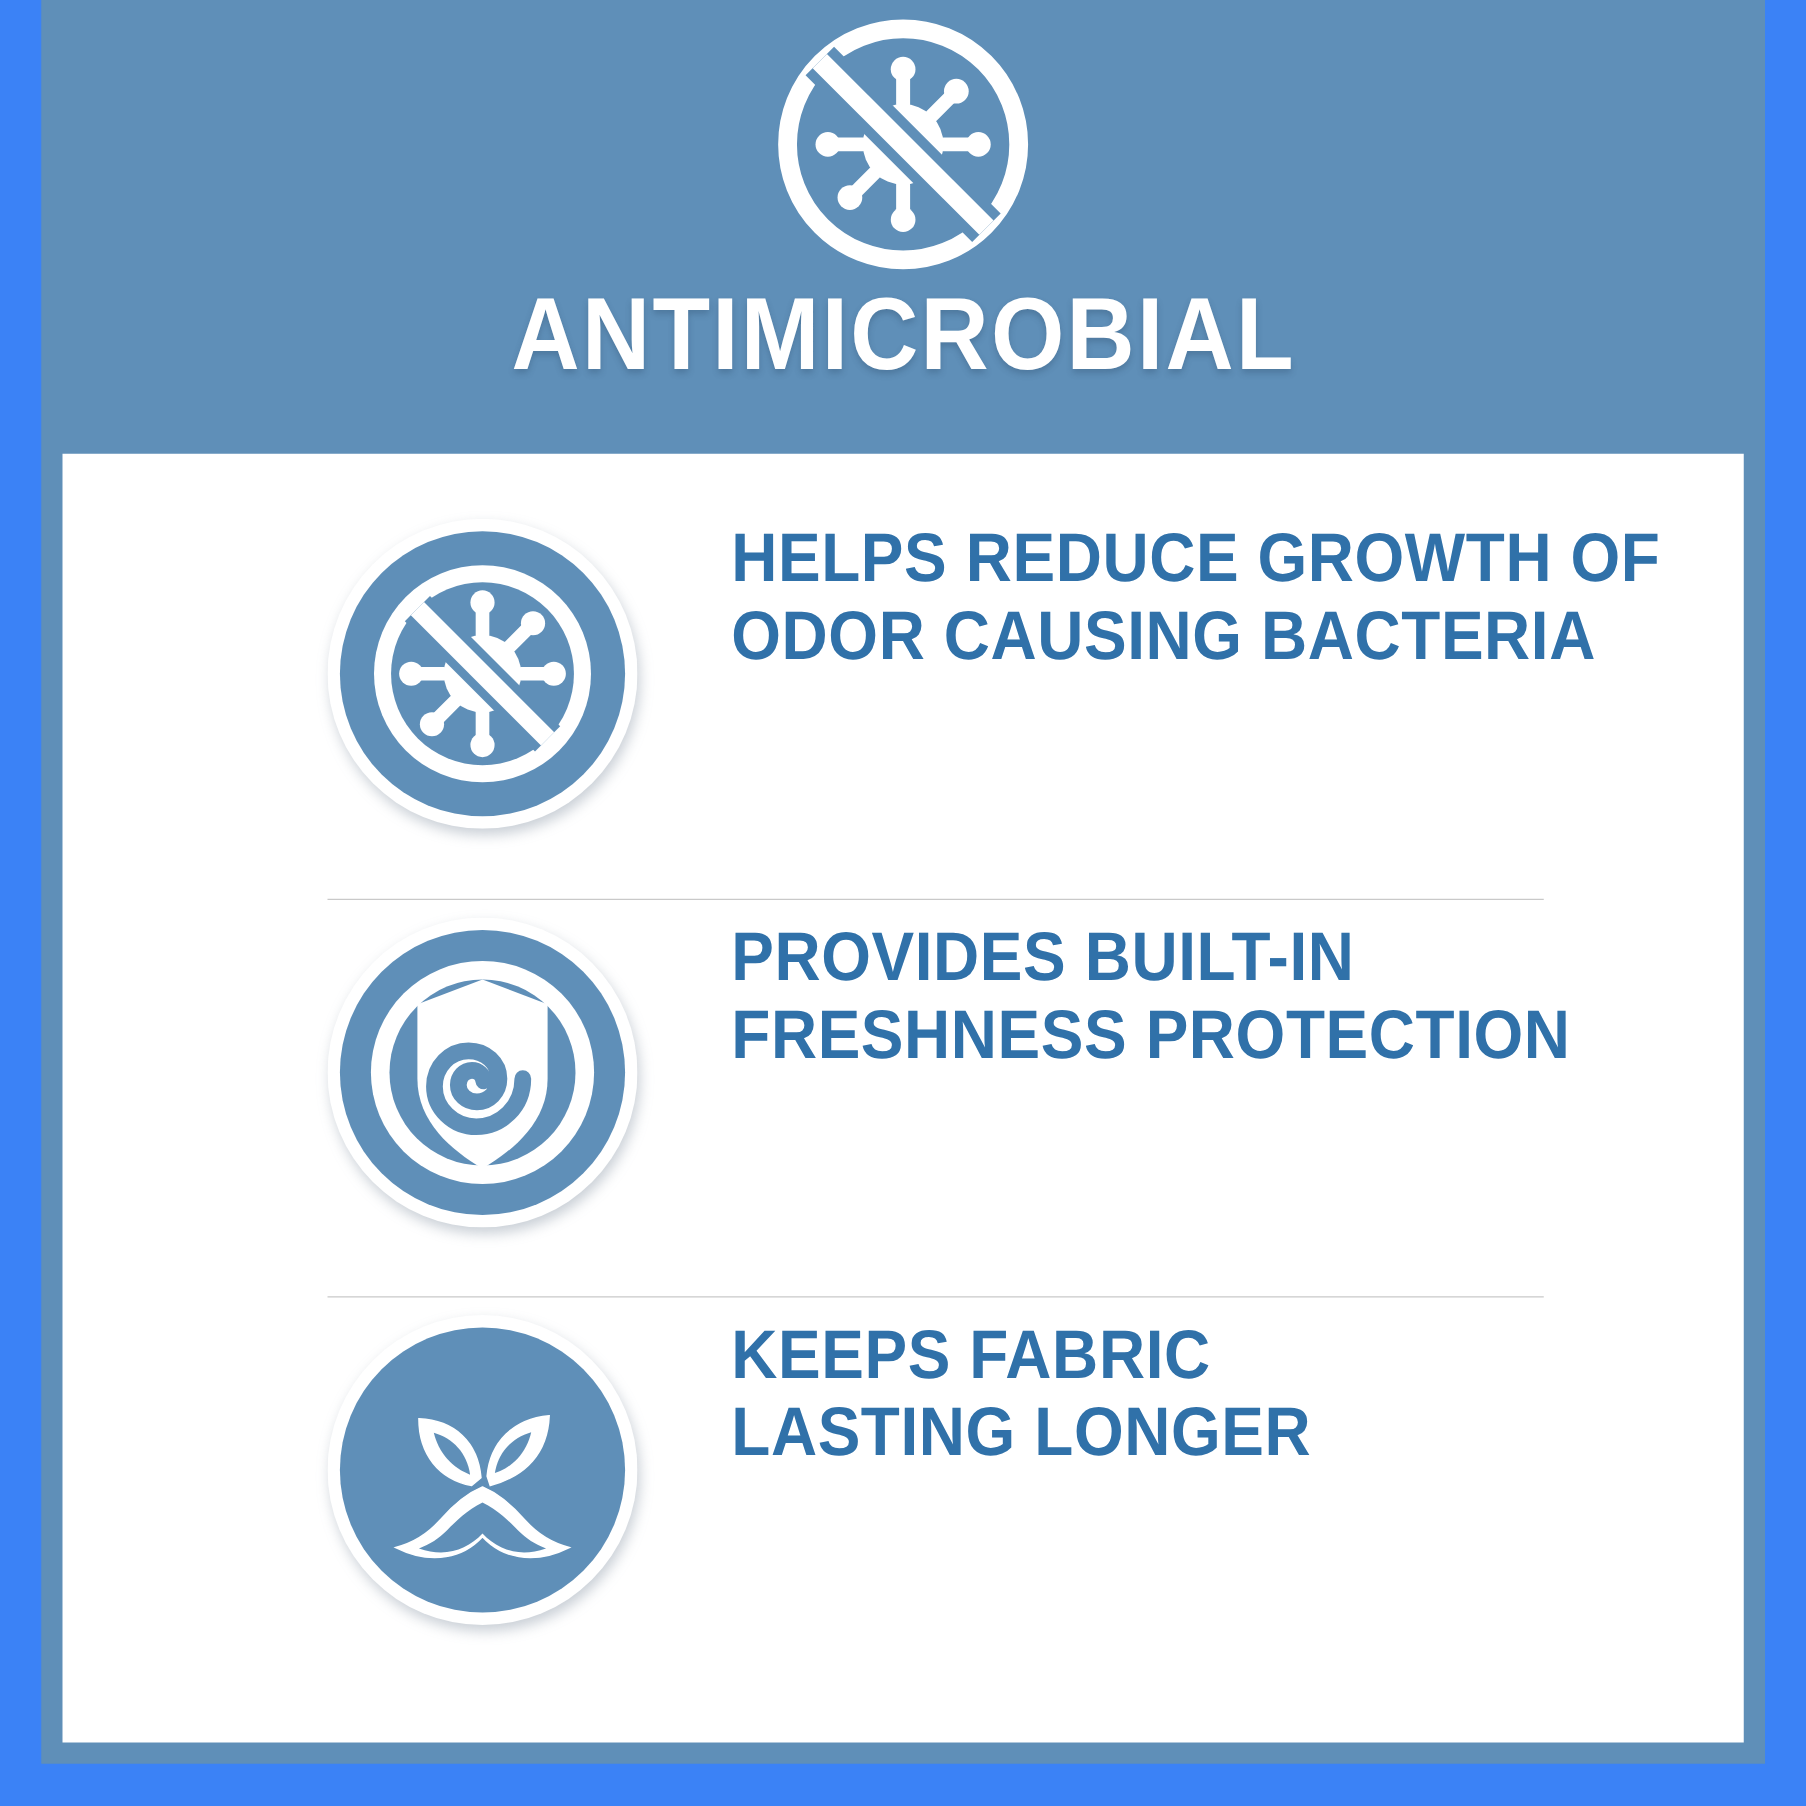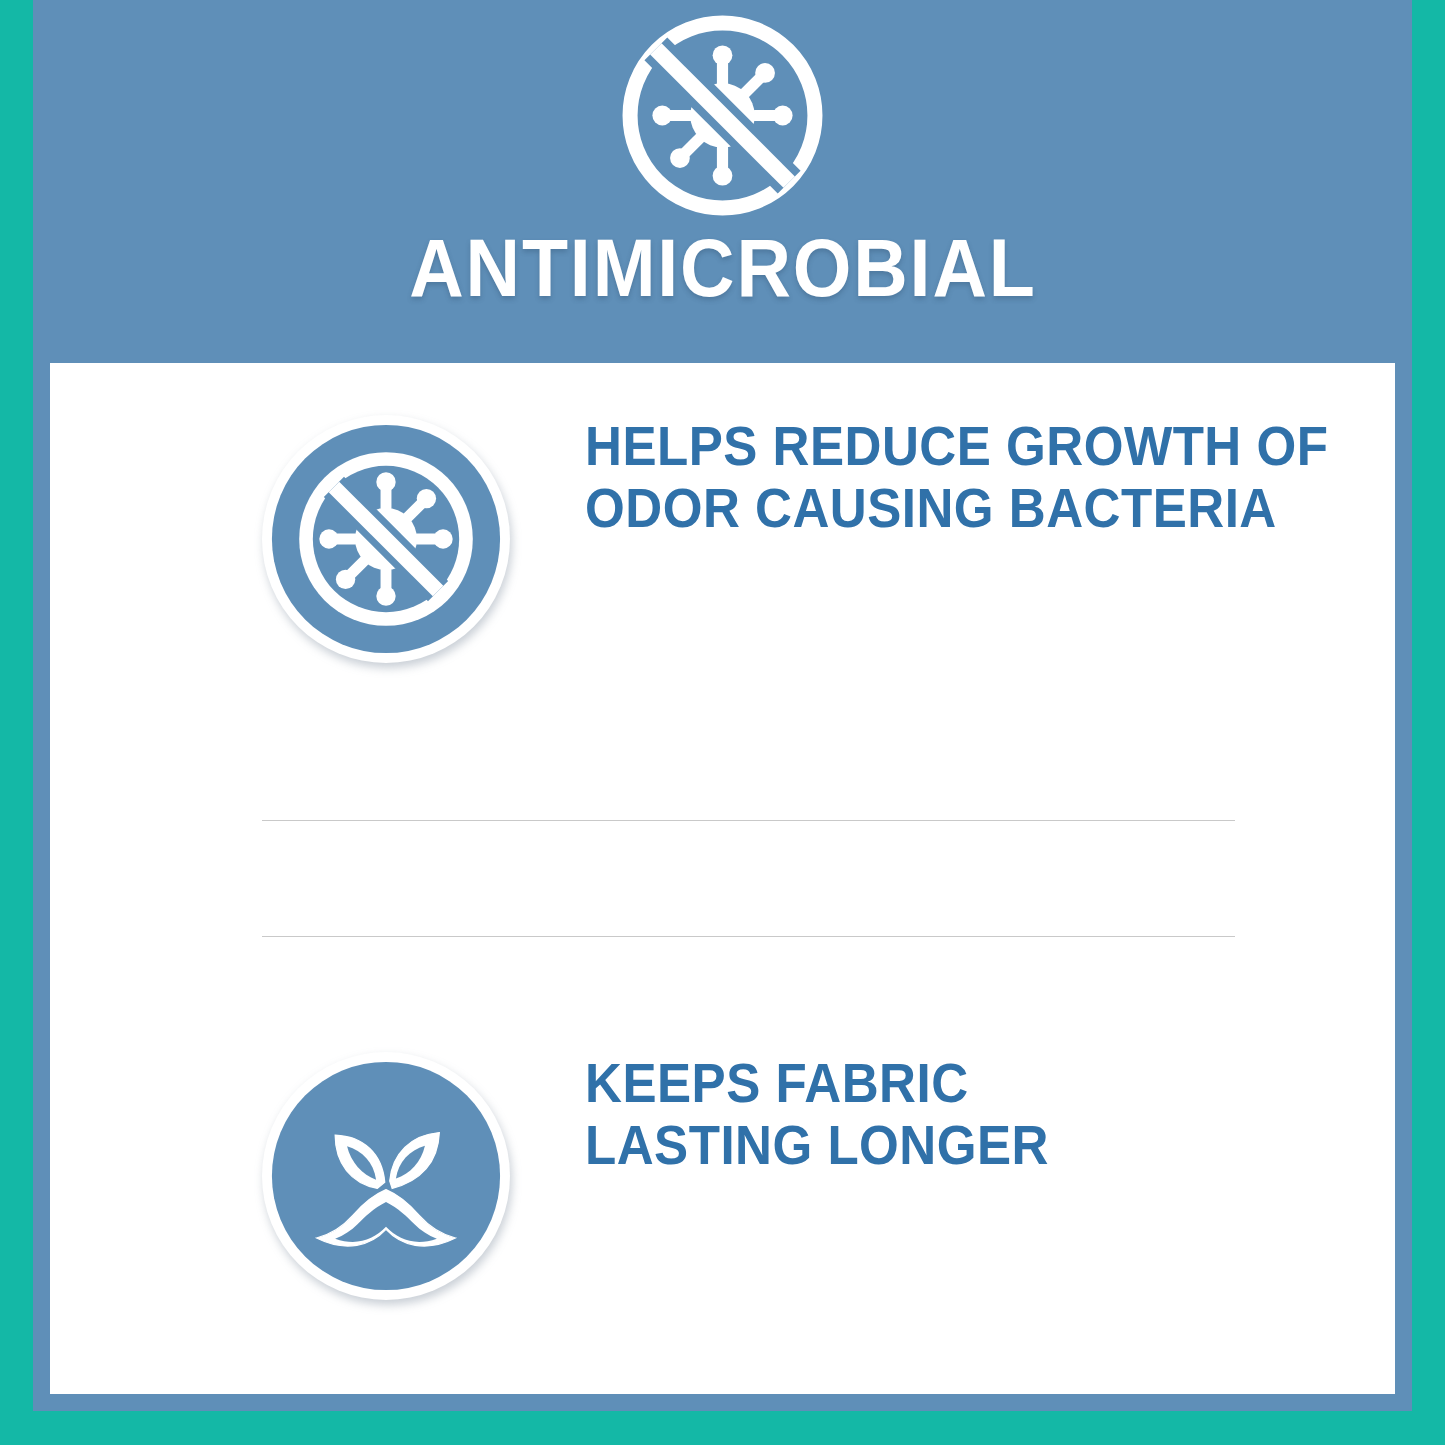--- a/index.html
+++ b/index.html
@@ -7,21 +7,21 @@
     padding: 0;
     background: #ffffff;
   }
   body {
     font-family: "Liberation Sans", sans-serif;
   }
   .canvas {
     position: relative;
     width: 1445px;
     height: 1445px;
-    background: #14b8a6;
+    background: #3b82f6;
     overflow: hidden;
   }
 
   
   .frame {
     position: absolute;
     left: 33px;
     top: 0px;
     width: 1379px;
     height: 1411px;
@@ -212,20 +212,44 @@
             </svg>
           </div>
           <div class="row-text">
             <span class="line">HELPS REDUCE GROWTH OF</span>
             <span class="line">ODOR CAUSING BACTERIA</span>
           </div>
         </div>
 
         <div class="divider"></div>
 
+        <div class="row">
+          <div class="row-icon">
+            <svg viewBox="0 0 100 100">
+              <defs>
+                <mask id="r2-mask">
+                  <rect x="0" y="0" width="100" height="100" fill="white"></rect>
+
+                  <circle cx="50" cy="50" r="36" fill="black"></circle>
+                  <circle cx="50" cy="50" r="30" fill="white"></circle>
+
+                  <path d="M50 20 L71 28 L71 52 C71 66 60 75 50 81 C40 75 29 66 29 52 L29 28 Z" fill="black"></path>
+
+                  <path d="M63 52 C63 61 56 67.5 48 67.5 C40.5 67.5 34.5 61.5 34.5 54.5 C34.5 48 39.5 43 45.5 43 C51 43 55.3 47 55.3 52 C55.3 56.3 52 59.5 48.2 59.5 C44.8 59.5 42.2 57 42.2 54 C42.2 51.4 44.2 49.3 46.6 49.3 C48.6 49.3 50.2 50.8 50.4 52.7" fill="none" stroke="white" stroke-width="5.4" stroke-linecap="round"></path>
+                </mask>
+              </defs>
+              <circle cx="50" cy="50" r="50" fill="#ffffff"></circle>
+              <circle cx="50" cy="50" r="46" fill="#5f8fb8" mask="url(#r2-mask)"></circle>
+            </svg>
+          </div>
+          <div class="row-text">
+            <span class="line">PROVIDES BUILT-IN</span>
+            <span class="line">FRESHNESS PROTECTION</span>
+          </div>
+        </div>
 
         <div class="divider"></div>
 
         <div class="row">
           <div class="row-icon">
             <svg viewBox="0 0 100 100">
               <defs>
                 <mask id="r3-mask">
                   <rect x="0" y="0" width="100" height="100" fill="white"></rect>
 

